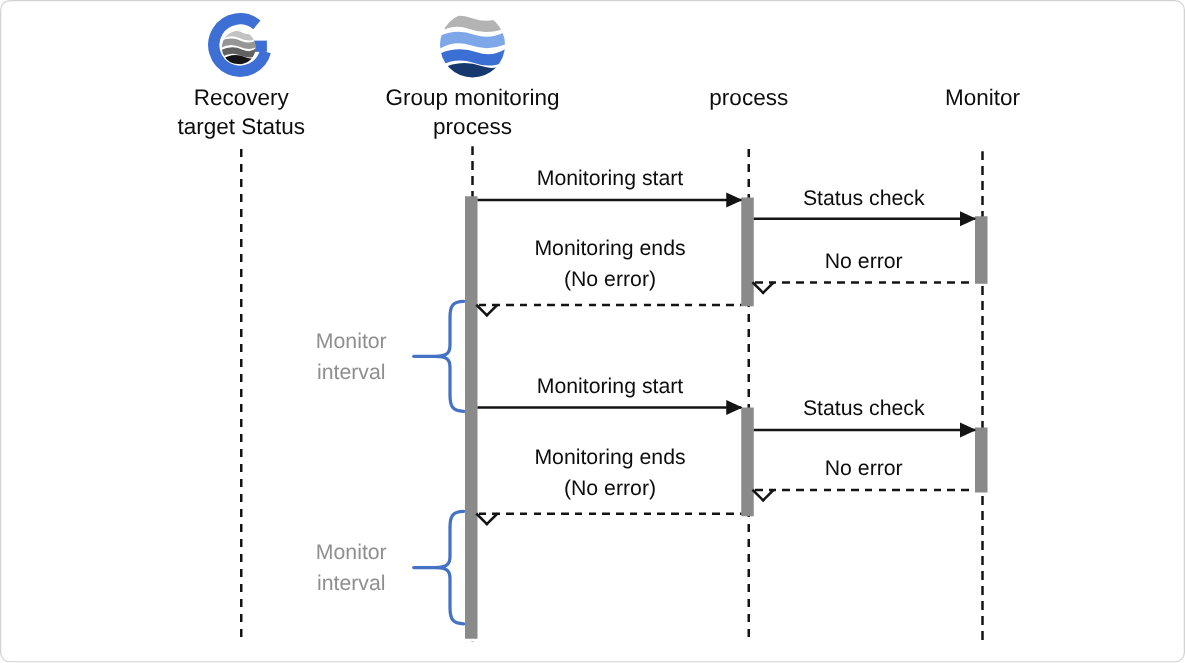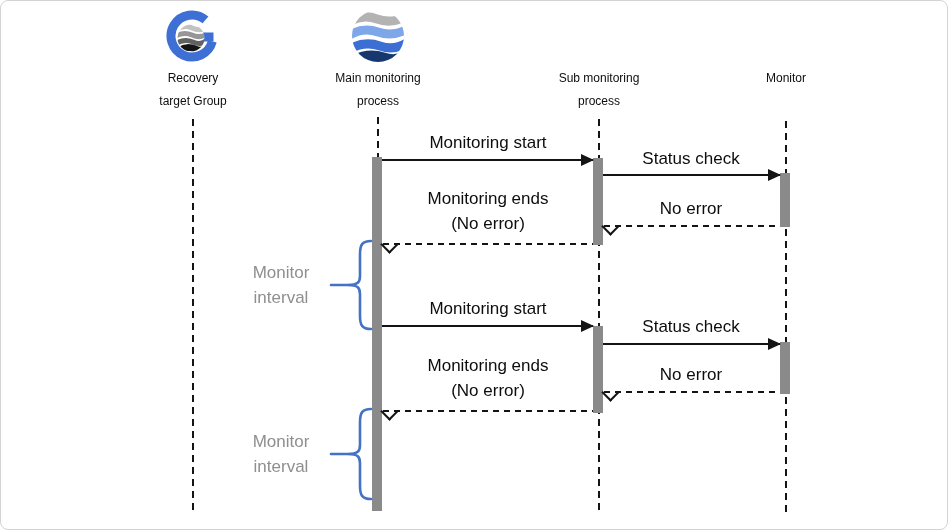--- a/index.html
+++ b/index.html
@@ -6,21 +6,21 @@
   body{font-family:"Liberation Sans", sans-serif;}
   #canvas{
     position:relative;width:946px;height:528px;background:#ffffff;
     border:1px solid #d3d3d3;border-radius:8px;overflow:hidden;
   }
   .lifeline{
     position:absolute;width:2px;
     background:repeating-linear-gradient(180deg,#141414 0 7px,transparent 7px 12px);
   }
   .participant{
-    position:absolute;text-align:center;font-size:12px;line-height:23px;color:#0d0d0d;
+    position:absolute;text-align:center;font-size:18px;line-height:23px;color:#0d0d0d;
   }
   .act-bar{position:absolute;width:10px;background:#8a8a8a;}
   .msg-line{position:absolute;height:2px;}
   .solid-line{background:#141414;}
   .dashed-line{background:repeating-linear-gradient(90deg,#141414 0 6px,transparent 6px 11px);}
   .head-r{
     position:absolute;right:-1px;top:-5px;width:0;height:0;
     border-top:6px solid transparent;border-bottom:6px solid transparent;
     border-left:13px solid #141414;
   }
@@ -75,28 +75,27 @@
         <path d="M -4,17 Q 12,6 28,12 T 62,7" fill="none" stroke="#B3B3B3" stroke-width="9"></path>
         <path d="M -4,31 Q 12,19 29,25 T 63,19" fill="none" stroke="#7DA7E8" stroke-width="9"></path>
         <path d="M -3,44 Q 14,33 31,39 T 63,32" fill="none" stroke="#3B6FD4" stroke-width="9"></path>
         <path d="M 0,58 Q 17,46 34,52 T 64,45" fill="none" stroke="#17386E" stroke-width="13"></path>
       </g>
     </svg>
   </div>
 
   <div class="participant" style="left:104px;top:66px;width:176px;">
     <div>Recovery</div>
-    <div>target Group</div>
+    <div>target Status</div>
   </div>
   <div class="participant" style="left:289px;top:66px;width:176px;">
-    <div>Main monitoring</div>
+    <div>Group monitoring</div>
     <div>process</div>
   </div>
   <div class="participant" style="left:510px;top:66px;width:176px;">
-    <div>Sub monitoring</div>
     <div>process</div>
   </div>
   <div class="participant" style="left:710px;top:66px;width:150px;">
     <div>Monitor</div>
   </div>
 
   <div class="act-bar" style="left:371px;top:156px;height:354px;"></div>
   <div class="act-bar" style="left:592px;top:157px;height:87px;"></div>
   <div class="act-bar" style="left:592px;top:325px;height:87px;"></div>
   <div class="act-bar" style="left:779px;top:172px;height:54px;"></div>

